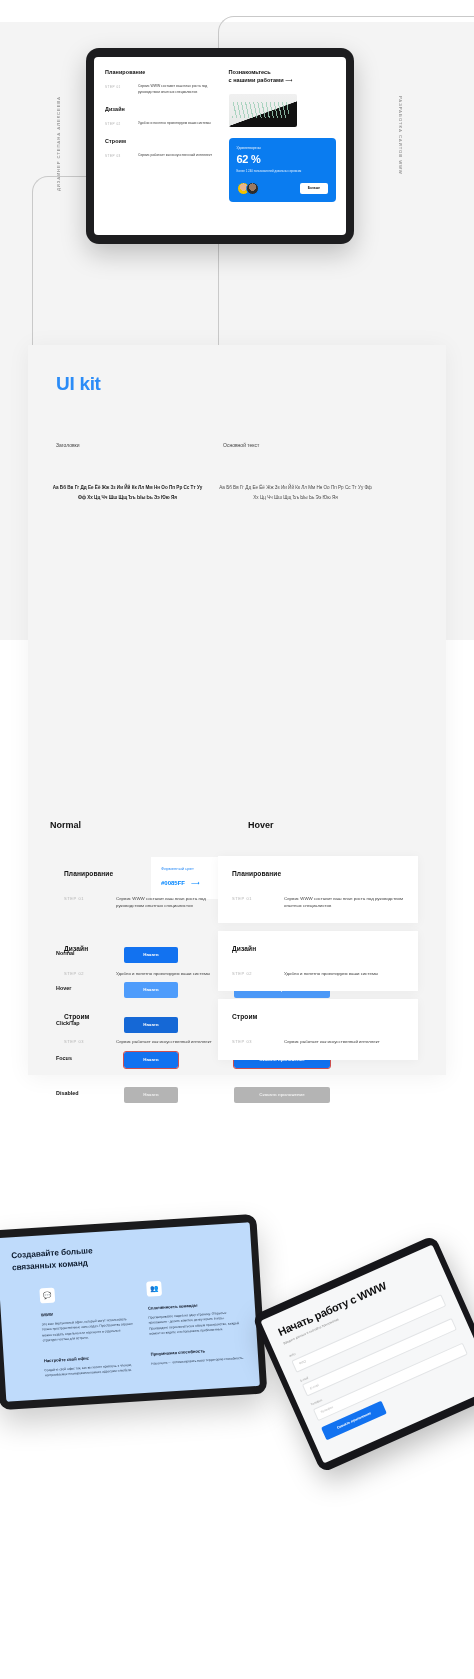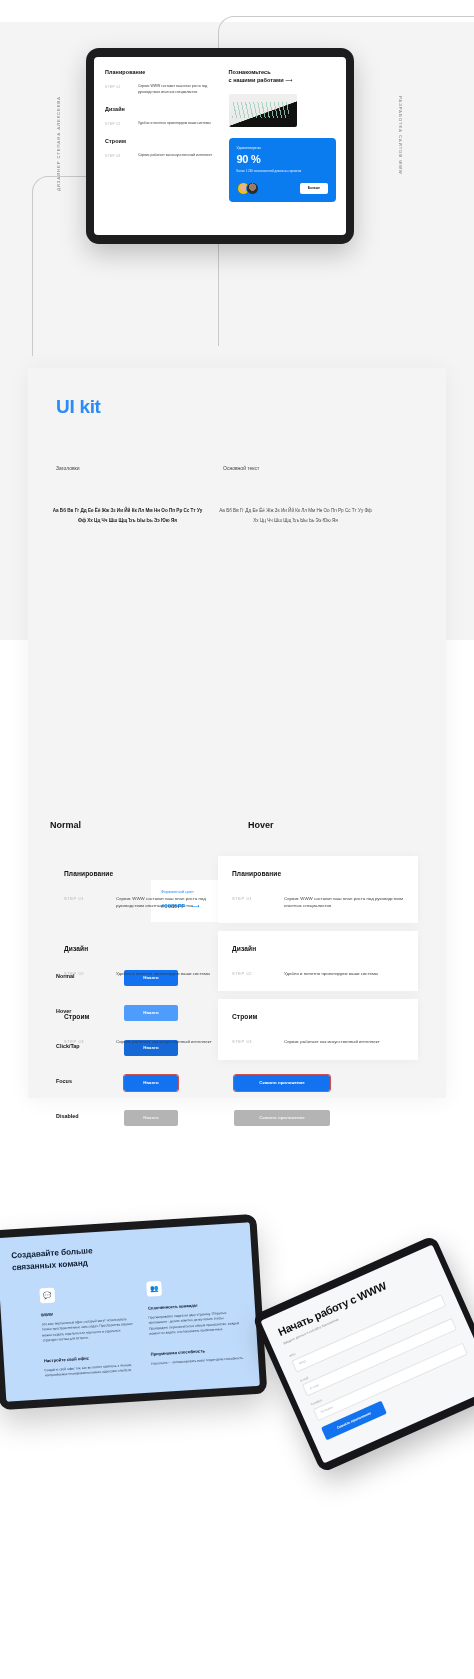--- a/index.html
+++ b/index.html
@@ -171,21 +171,21 @@
     font-size: 3.1px;
     font-weight: 600;
     border-radius: 2px;
     padding: 3.5px 8px;
     border: none;
   }
 
   
   .kit {
     position: absolute;
-    left: 28px; top: 368px;
+    left: 28px; top: 345px;
     width: 418px; height: 730px;
     background: #f4f4f4;
     box-shadow: 0 2px 22px rgba(0,0,0,.055);
   }
   .kit-title {
     position:absolute; left: 28px; top: 28px;
     font-size: 19px; font-weight: 700; color: #2b8cf7;
     letter-spacing: -.3px;
   }
   .type-col-label {
@@ -375,21 +375,21 @@
             <div>
               <span>с нашими работами</span>
               <span class="arr">⟶</span>
             </div>
           </div>
 
           <div class="thumb-img"></div>
 
           <div class="blue-card">
             <div class="bc-label">Удовлетворены</div>
-            <div class="bc-num">90 %</div>
+            <div class="bc-num">62 %</div>
             <div class="bc-sub">Более 1 240 пользователей довольны сервисом</div>
             <div class="bc-foot">
               <div class="avatars">
                 <div class="av av1"></div>
                 <div class="av av2"></div>
               </div>
               <button class="bc-btn">Больше</button>
             </div>
           </div>
         </div>

